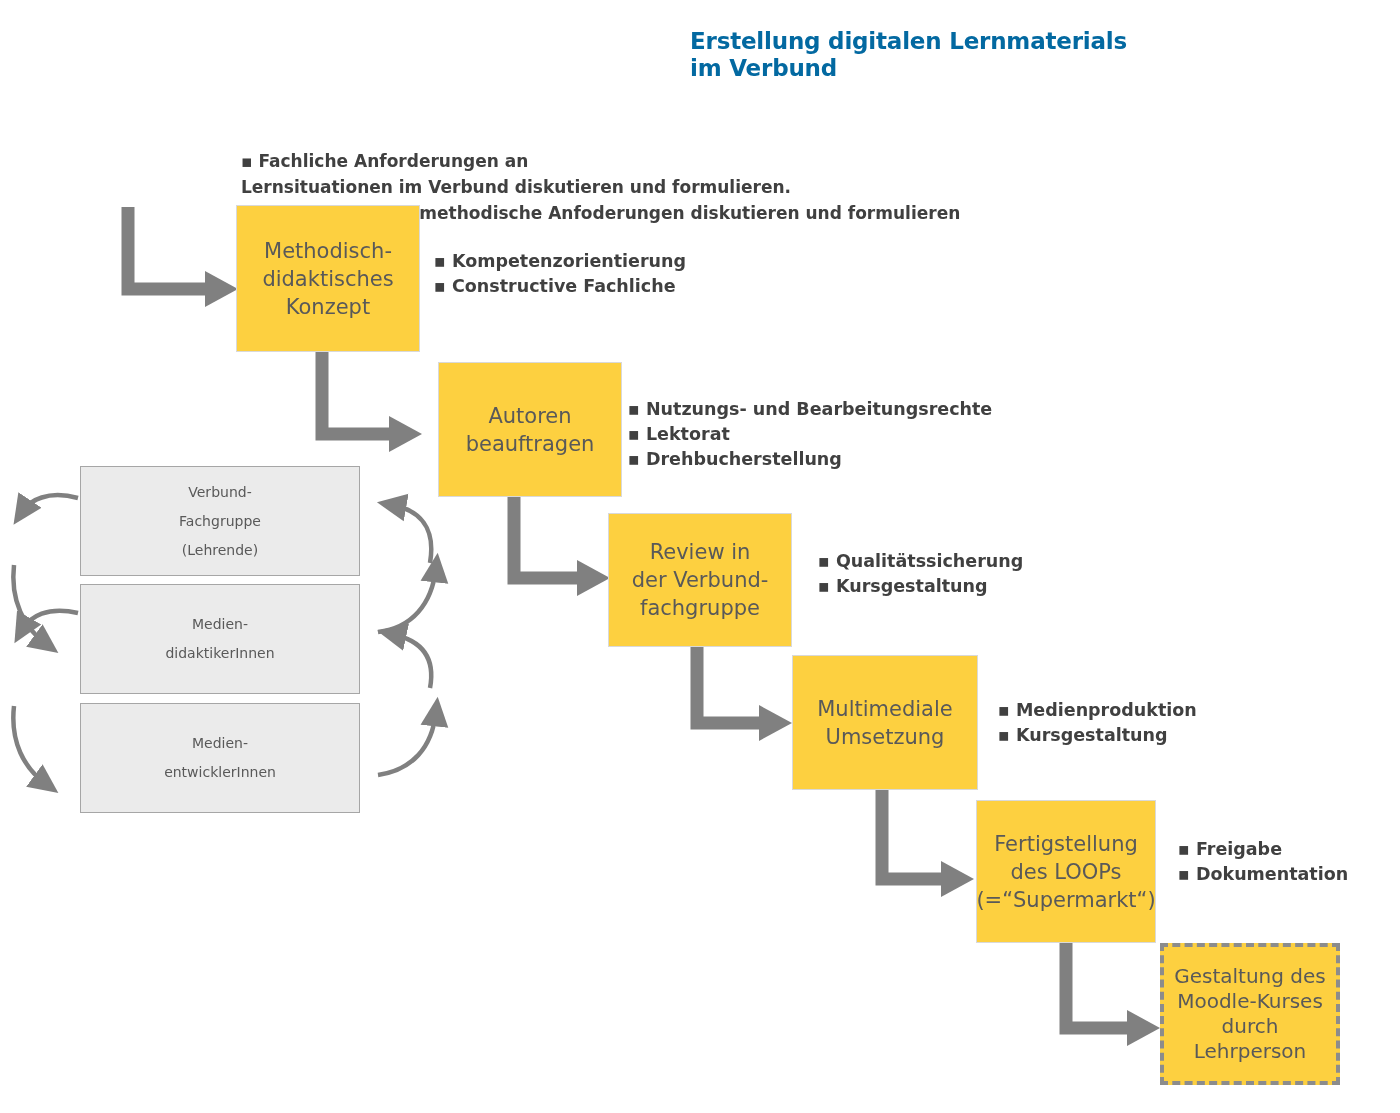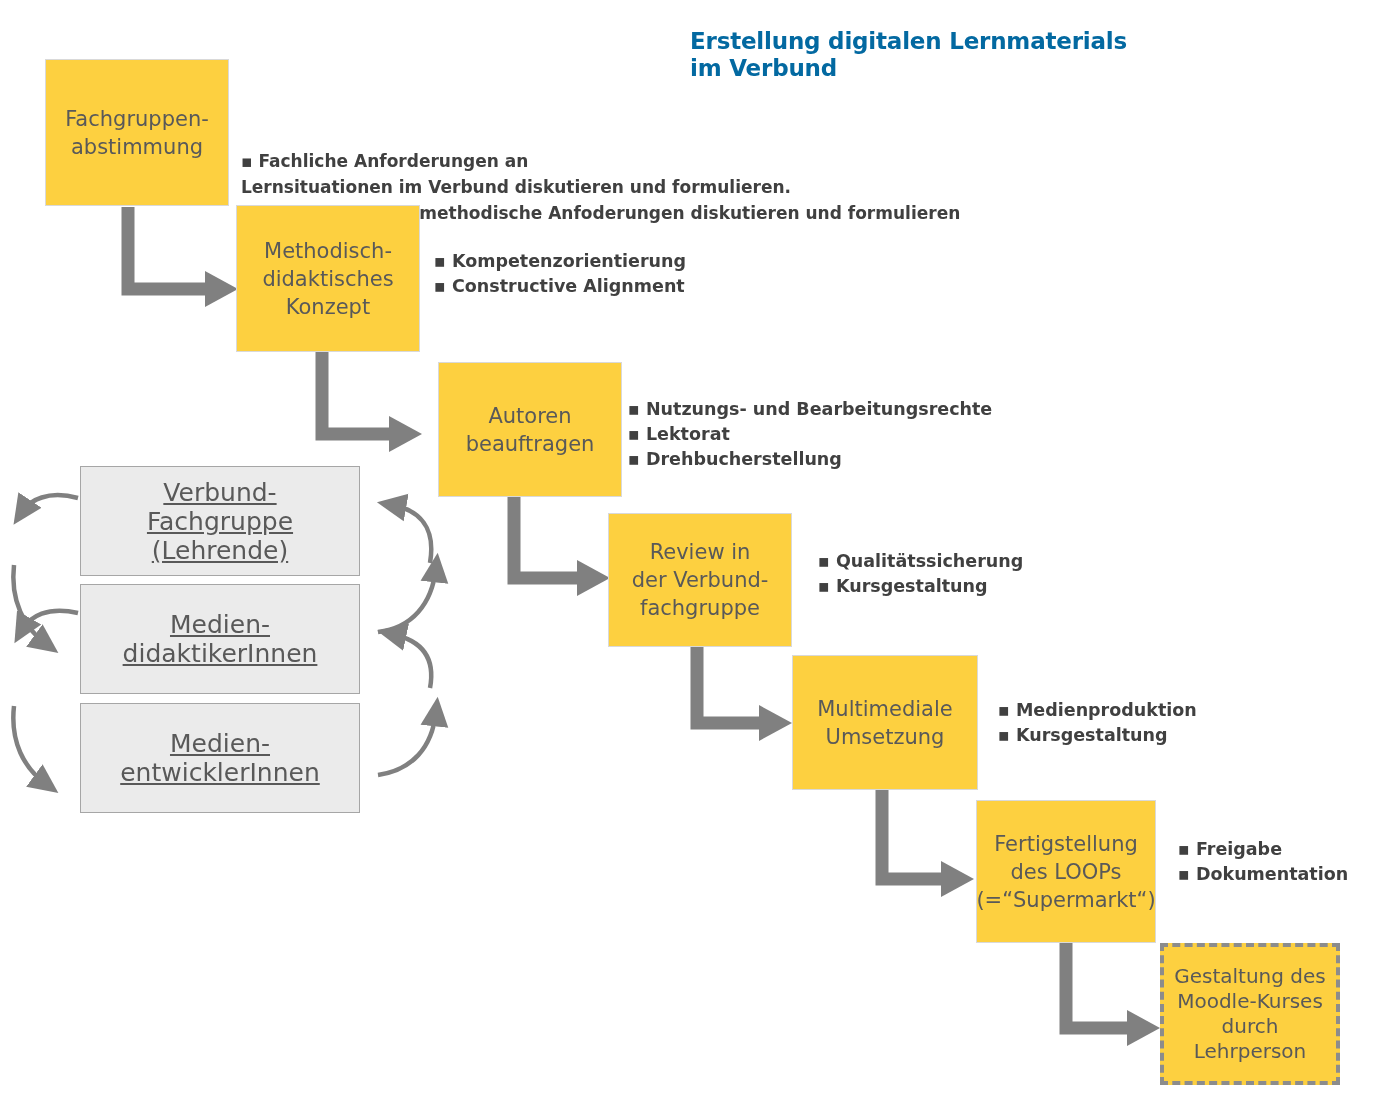--- a/index.html
+++ b/index.html
@@ -61,24 +61,23 @@
     position: absolute;
     background: #ebebeb;
     border: 1px solid #a6a6a6;
     box-sizing: border-box;
     display: flex;
     align-items: center;
     justify-content: center;
     text-align: center;
     color: #595959;
     font-family: "DejaVu Sans", sans-serif;
-    font-size: 25px;
+    font-size: 14px;
     line-height: 29px;
     white-space: pre-line;
-    text-decoration: underline;
   }
 
   
   .notes {
     position: absolute;
     color: #404040;
     font-family: "DejaVu Sans", sans-serif;
     font-weight: 600;
     font-size: 17.5px;
     line-height: 25px;
@@ -161,31 +160,29 @@
       <path d="M430,688 C436,656 420,640 392,634" stroke="#808080" stroke-width="4.5" fill="none" marker-end="url(#ah)"></path>
     </g>
     <g>
       <path d="M378,775 C412,770 432,748 436,712" stroke="#808080" stroke-width="4.5" fill="none" marker-end="url(#ah)"></path>
     </g>
   </svg>
 
   <div class="title">Erstellung digitalen Lernmaterials
 im Verbund</div>
 
-  <div class="pbox" style="left:45px; top:59px; width:184px; height:147px;">Fachgruppen-
-abstimmung</div>
   <div class="notes n1" style="left:241px; top:104px; width:730px;margin-top:44px;">▪ Fachliche Anforderungen an
    Lernsituationen im Verbund diskutieren und formulieren.
 ▪ Didaktische und methodische Anfoderungen diskutieren und formulieren</div>
 
   <div class="pbox" style="left:236px; top:205px; width:184px; height:147px;">Methodisch-
 didaktisches
 Konzept</div>
   <div class="notes" style="left:434px; top:249px; width:430px;">▪ Kompetenzorientierung
-▪ Constructive Alignment</div>
+▪ Constructive Fachliche</div>
 
   <div class="pbox" style="left:422px; top:362px; width:184px; height:135px;margin-left:16px;">Autoren
 beauftragen</div>
   <div class="notes" style="left:628px; top:397px; width:460px;">▪ Nutzungs- und Bearbeitungsrechte
 ▪ Lektorat
 ▪ Drehbucherstellung</div>
 
   <div class="pbox" style="left:608px; top:513px; width:184px; height:134px;">Review in
 der Verbund-
 fachgruppe</div>

